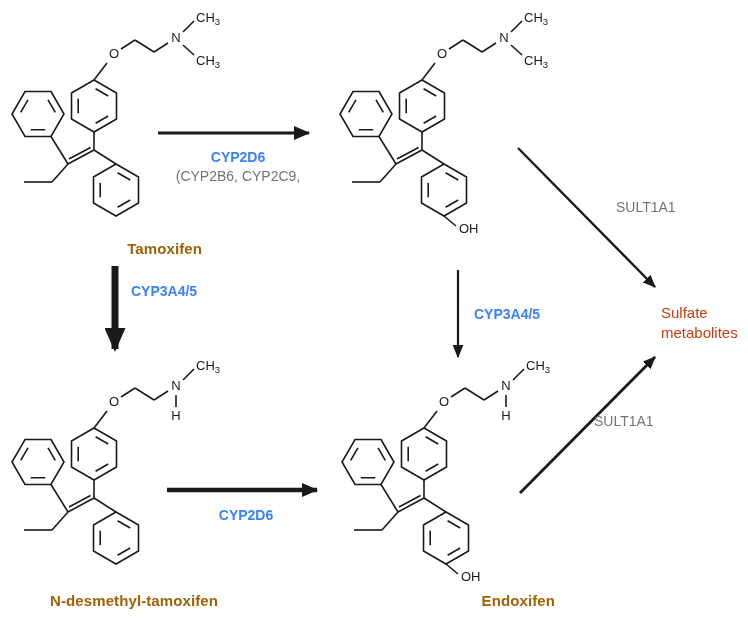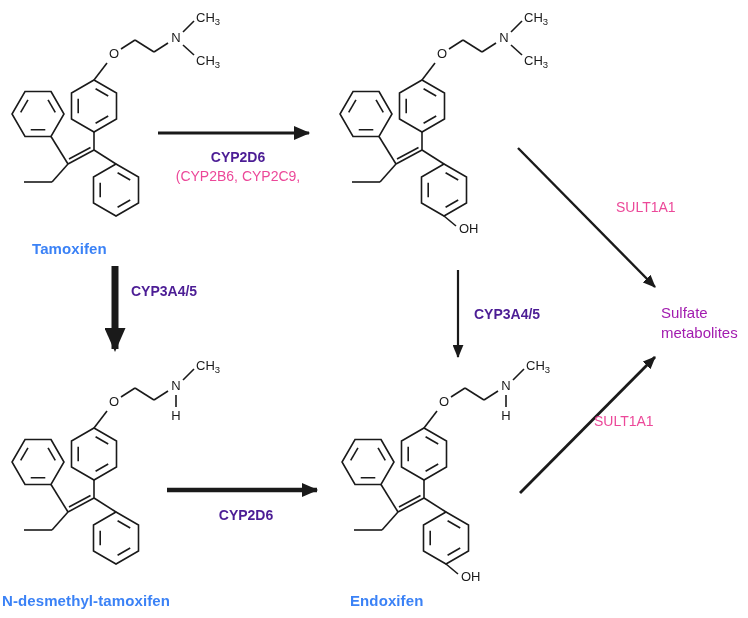--- a/index.html
+++ b/index.html
@@ -3,28 +3,28 @@
 <meta charset="utf-8">
 <style>
   html,body{margin:0;padding:0;background:#ffffff;}
   .canvas{
     position:relative;width:739px;height:618px;background:#ffffff;
     font-family:"Liberation Sans", sans-serif;overflow:hidden;
   }
   .mol{position:absolute;}
   .overlay{position:absolute;left:0;top:0;pointer-events:none;}
   .compound-label{
-    position:absolute;font-weight:700;color:#3b82f6;font-size:15px;
-    text-align:left;letter-spacing:.1px;
+    position:absolute;font-weight:700;color:#a16207;font-size:15px;
+    text-align:right;letter-spacing:.1px;
   }
   .rxn{position:absolute;font-size:14px;line-height:17px;}
-  .rxn-bold{display:block;font-weight:700;color:#4c1d95;margin-bottom:2px;}
-  .rxn-light{display:block;color:#ec4899;}
+  .rxn-bold{display:block;font-weight:700;color:#3b82f6;margin-bottom:2px;}
+  .rxn-light{display:block;color:#737373;}
   .sulfate{
-    position:absolute;left:661px;top:303px;font-size:15px;color:#a21caf;
+    position:absolute;left:661px;top:303px;font-size:15px;color:#c2410c;
     line-height:20px;text-align:left;
   }
   .sulfate span{display:block;}
 </style>
 </head>
 <body>
 
 <div class="canvas">
 
   <svg width="0" height="0" style="position:absolute" aria-hidden="true">

